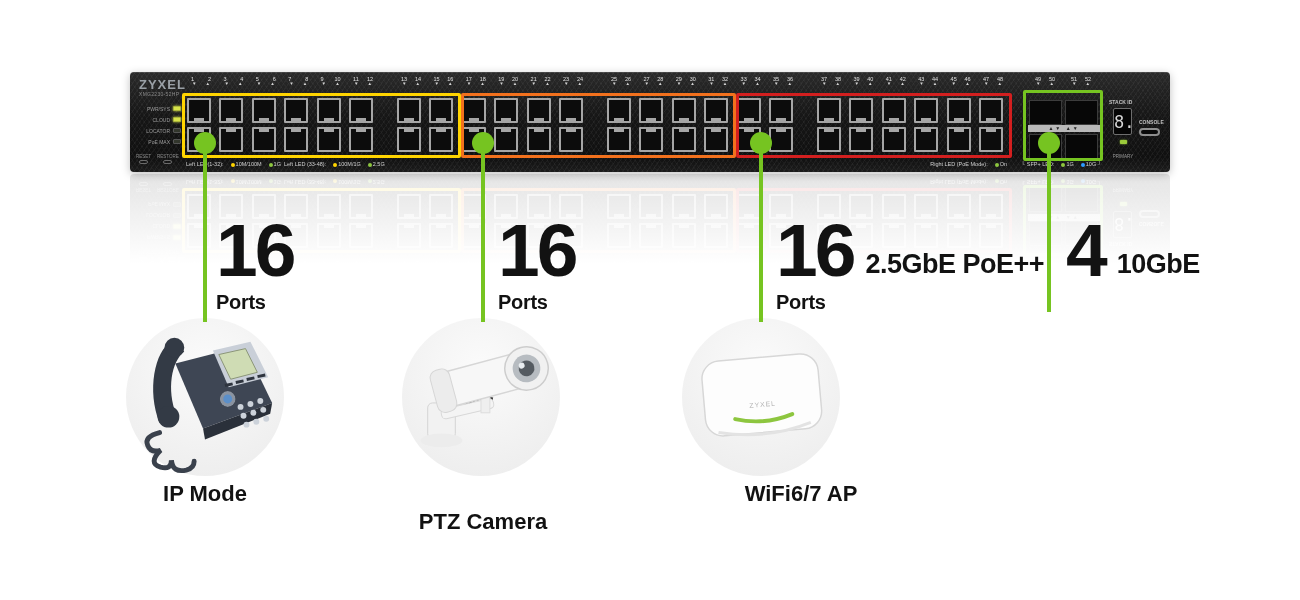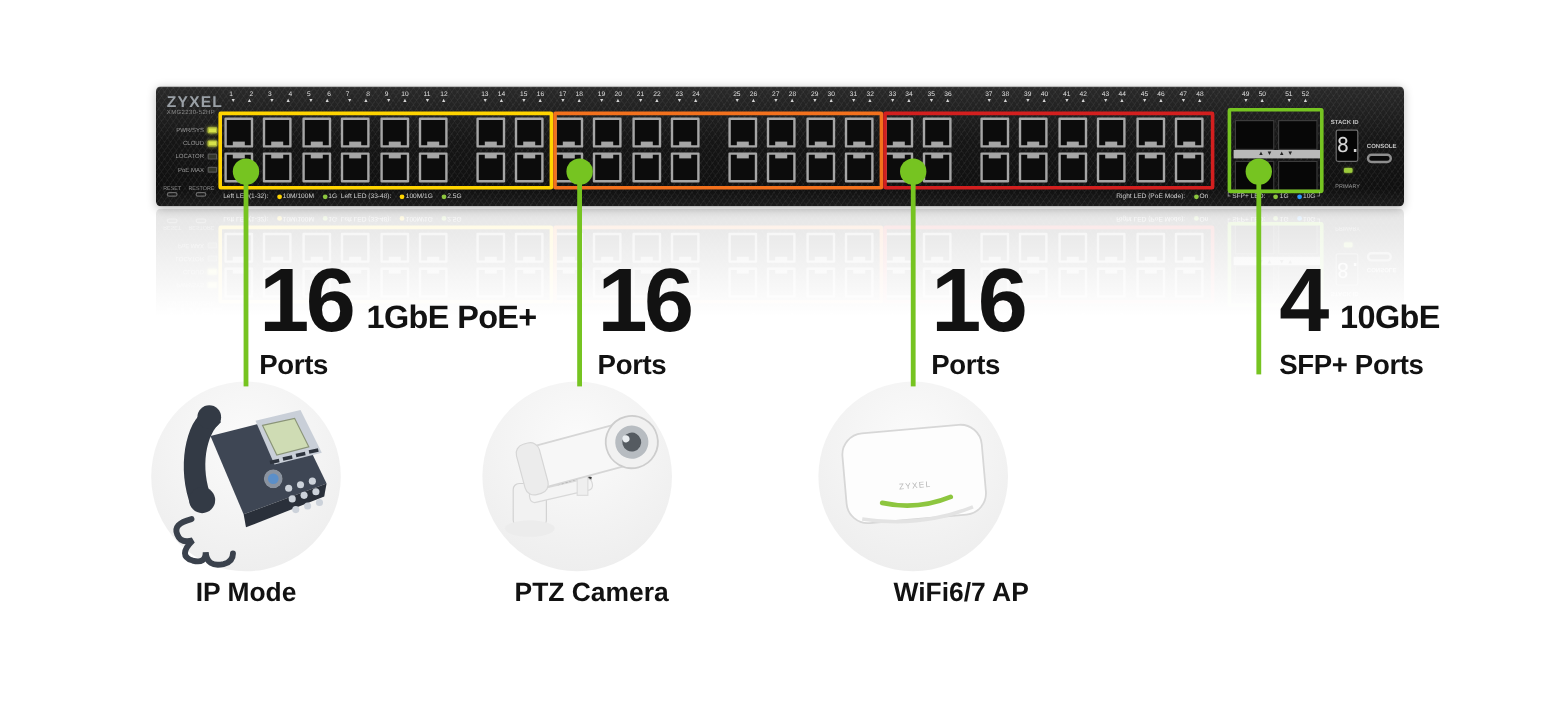--- a/index.html
+++ b/index.html
@@ -88,21 +88,21 @@
 
   
   .connector { position:absolute; top:142px; width:4px; z-index:4; }
   .conn-dot { position:absolute; top:-10px; left:-9px; width:22px; height:22px; border-radius:50%; }
 
   
   .annot { position:absolute; top:220px; color:#121212; z-index:5; }
   .annot-row { display:flex; align-items:flex-end; }
   .annot-count { font-size:75px; font-weight:800; line-height:0.82; letter-spacing:-3px; }
   .annot-spec { font-size:27px; font-weight:700; margin:0 0 2px 12px; letter-spacing:-0.5px; }
-  .annot-unit { font-size:23px; font-weight:700; margin-top:9px; letter-spacing:-0.3px; }
+  .annot-unit { font-size:20px; font-weight:700; margin-top:9px; letter-spacing:-0.3px; }
 
   
   .device-circle { position:absolute; top:318px; width:158px; height:158px; border-radius:50%;
                    background:radial-gradient(circle at 50% 32%, #fbfbfb 0%, #f1f1f1 62%, #ebebeb 100%);
                    z-index:3; }
   .device-circle svg { width:100%; height:100%; }
   .device-label { position:absolute; top:481px; transform:translateX(-50%); font-size:22px;
                   font-weight:700; color:#121212; white-space:nowrap; z-index:5; }
 </style>
 </head>
@@ -860,42 +860,41 @@
   <div class="connector" style="left: 759px; height: 180px; background: rgb(118, 196, 33);">
       <span class="conn-dot" style="background: rgb(118, 196, 33);"></span>
     </div>
   <div class="connector" style="left: 1047px; height: 170px; background: rgb(118, 196, 33);">
       <span class="conn-dot" style="background: rgb(118, 196, 33);"></span>
     </div>
 
   <div class="annot" style="left:216px;">
     <div class="annot-row">
       <span class="annot-count">16</span>
-      <span class="annot-spec">1GbE PoE+</span>
     </div>
     <div class="annot-unit">Ports</div>
   </div>
   <div class="annot" style="left:498px;">
     <div class="annot-row">
       <span class="annot-count">16</span>
     </div>
     <div class="annot-unit">Ports</div>
   </div>
   <div class="annot" style="left:776px;">
     <div class="annot-row">
       <span class="annot-count">16</span>
+      <span class="annot-spec">2.5GbE PoE++</span>
     </div>
     <div class="annot-unit">Ports</div>
   </div>
   <div class="annot" style="left:1066px;">
     <div class="annot-row">
       <span class="annot-count">4</span>
       <span class="annot-spec">10GbE</span>
     </div>
-    <div class="annot-unit">SFP+ Ports</div>
   </div>
 
   <div class="device-circle" style="left:126px;">
     <svg viewBox="0 0 160 160">
       <g>
         <path d="M34 116 q-16 4 -12 13 q3 8 13 5 q-13 13 0 17 q11 3 11 -7 q1 13 15 10 q8 -2 8 -9" fill="none" stroke="#3a414c" stroke-width="5" stroke-linecap="round"></path>
         <path d="M50 46 L120 28 L148 86 L78 112 Z" fill="#3e4654"></path>
         <path d="M78 112 L148 86 L146 97 L80 123 Z" fill="#2a303a"></path>
         <path d="M88 33 L126 24 L144 60 L104 70 Z" fill="#c9cfd8"></path>
         <path d="M94 37 L121 31 L133 55 L106 62 Z" fill="#cfdcb4" stroke="#8a9478" stroke-width="1"></path>
@@ -951,16 +950,16 @@
       <g transform="rotate(-5 80 80)">
         <rect x="22" y="40" width="118" height="76" rx="18" fill="#fdfdfd" stroke="#d7d7d7" stroke-width="1.5"></rect>
         <path d="M34 112 q48 12 94 -2" stroke="#e3e3e3" stroke-width="3" fill="none"></path>
         <text x="81" y="90" font-size="7" fill="#b6b6b6" text-anchor="middle" font-family="Liberation Sans, sans-serif" letter-spacing="1">ZYXEL</text>
         <path d="M52 100 q29 9 58 0" stroke="#8dc63f" stroke-width="4" fill="none" stroke-linecap="round"></path>
       </g>
     </svg>
   </div>
 
   <div class="device-label" style="left:205px;">IP Mode</div>
-  <div class="device-label" style="left:493px;">PTZ Camera</div>
+  <div class="device-label" style="left:483px;margin-top:28px;">PTZ Camera</div>
   <div class="device-label" style="left:801px;">WiFi6/7 AP</div>
 
 </div>
 
 </body></html>

